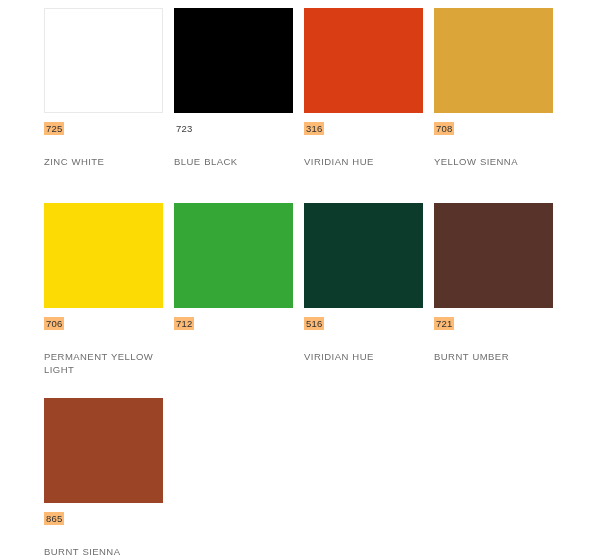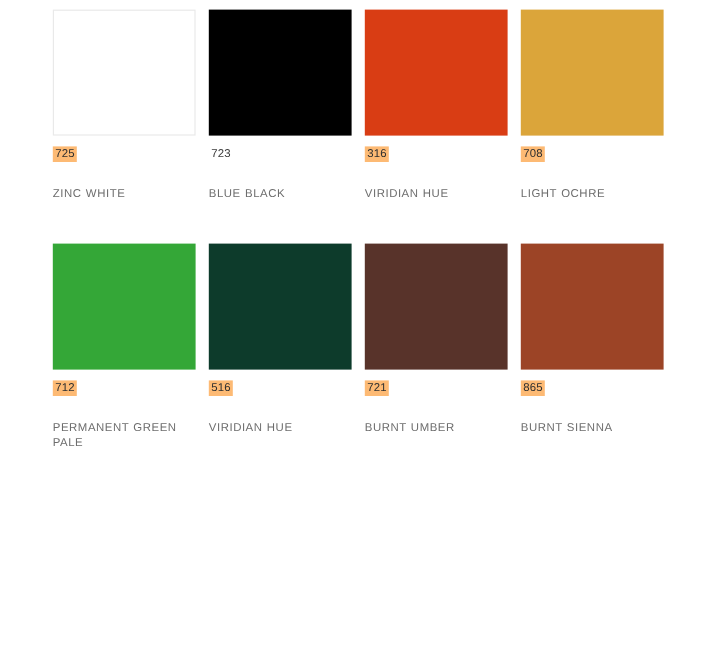--- a/index.html
+++ b/index.html
@@ -96,28 +96,34 @@
       <div class="swatch-code-row">
         <span class="swatch-code highlighted">316</span>
       </div>
       <div class="swatch-name">VIRIDIAN HUE</div>
     </div>
     <div class="swatch-cell">
       <div class="swatch-chip" style="background: rgb(219, 165, 58);"></div>
       <div class="swatch-code-row">
         <span class="swatch-code highlighted">708</span>
       </div>
-      <div class="swatch-name">LIGHT OCHRE</div>
+      <div class="swatch-name">YELLOW SIENNA</div>
+    </div>
+    <div class="swatch-cell">
+      <div class="swatch-chip" style="background: rgb(252, 219, 5);"></div>
+      <div class="swatch-code-row">
+        <span class="swatch-code highlighted">706</span>
+      </div>
+      <div class="swatch-name">PERMANENT YELLOW LIGHT</div>
     </div>
     <div class="swatch-cell">
       <div class="swatch-chip" style="background: rgb(52, 167, 55);"></div>
       <div class="swatch-code-row">
         <span class="swatch-code highlighted">712</span>
       </div>
-      <div class="swatch-name">PERMANENT GREEN PALE</div>
     </div>
     <div class="swatch-cell">
       <div class="swatch-chip" style="background: rgb(13, 59, 43);"></div>
       <div class="swatch-code-row">
         <span class="swatch-code highlighted">516</span>
       </div>
       <div class="swatch-name">VIRIDIAN HUE</div>
     </div>
     <div class="swatch-cell">
       <div class="swatch-chip" style="background: rgb(88, 51, 42);"></div>

